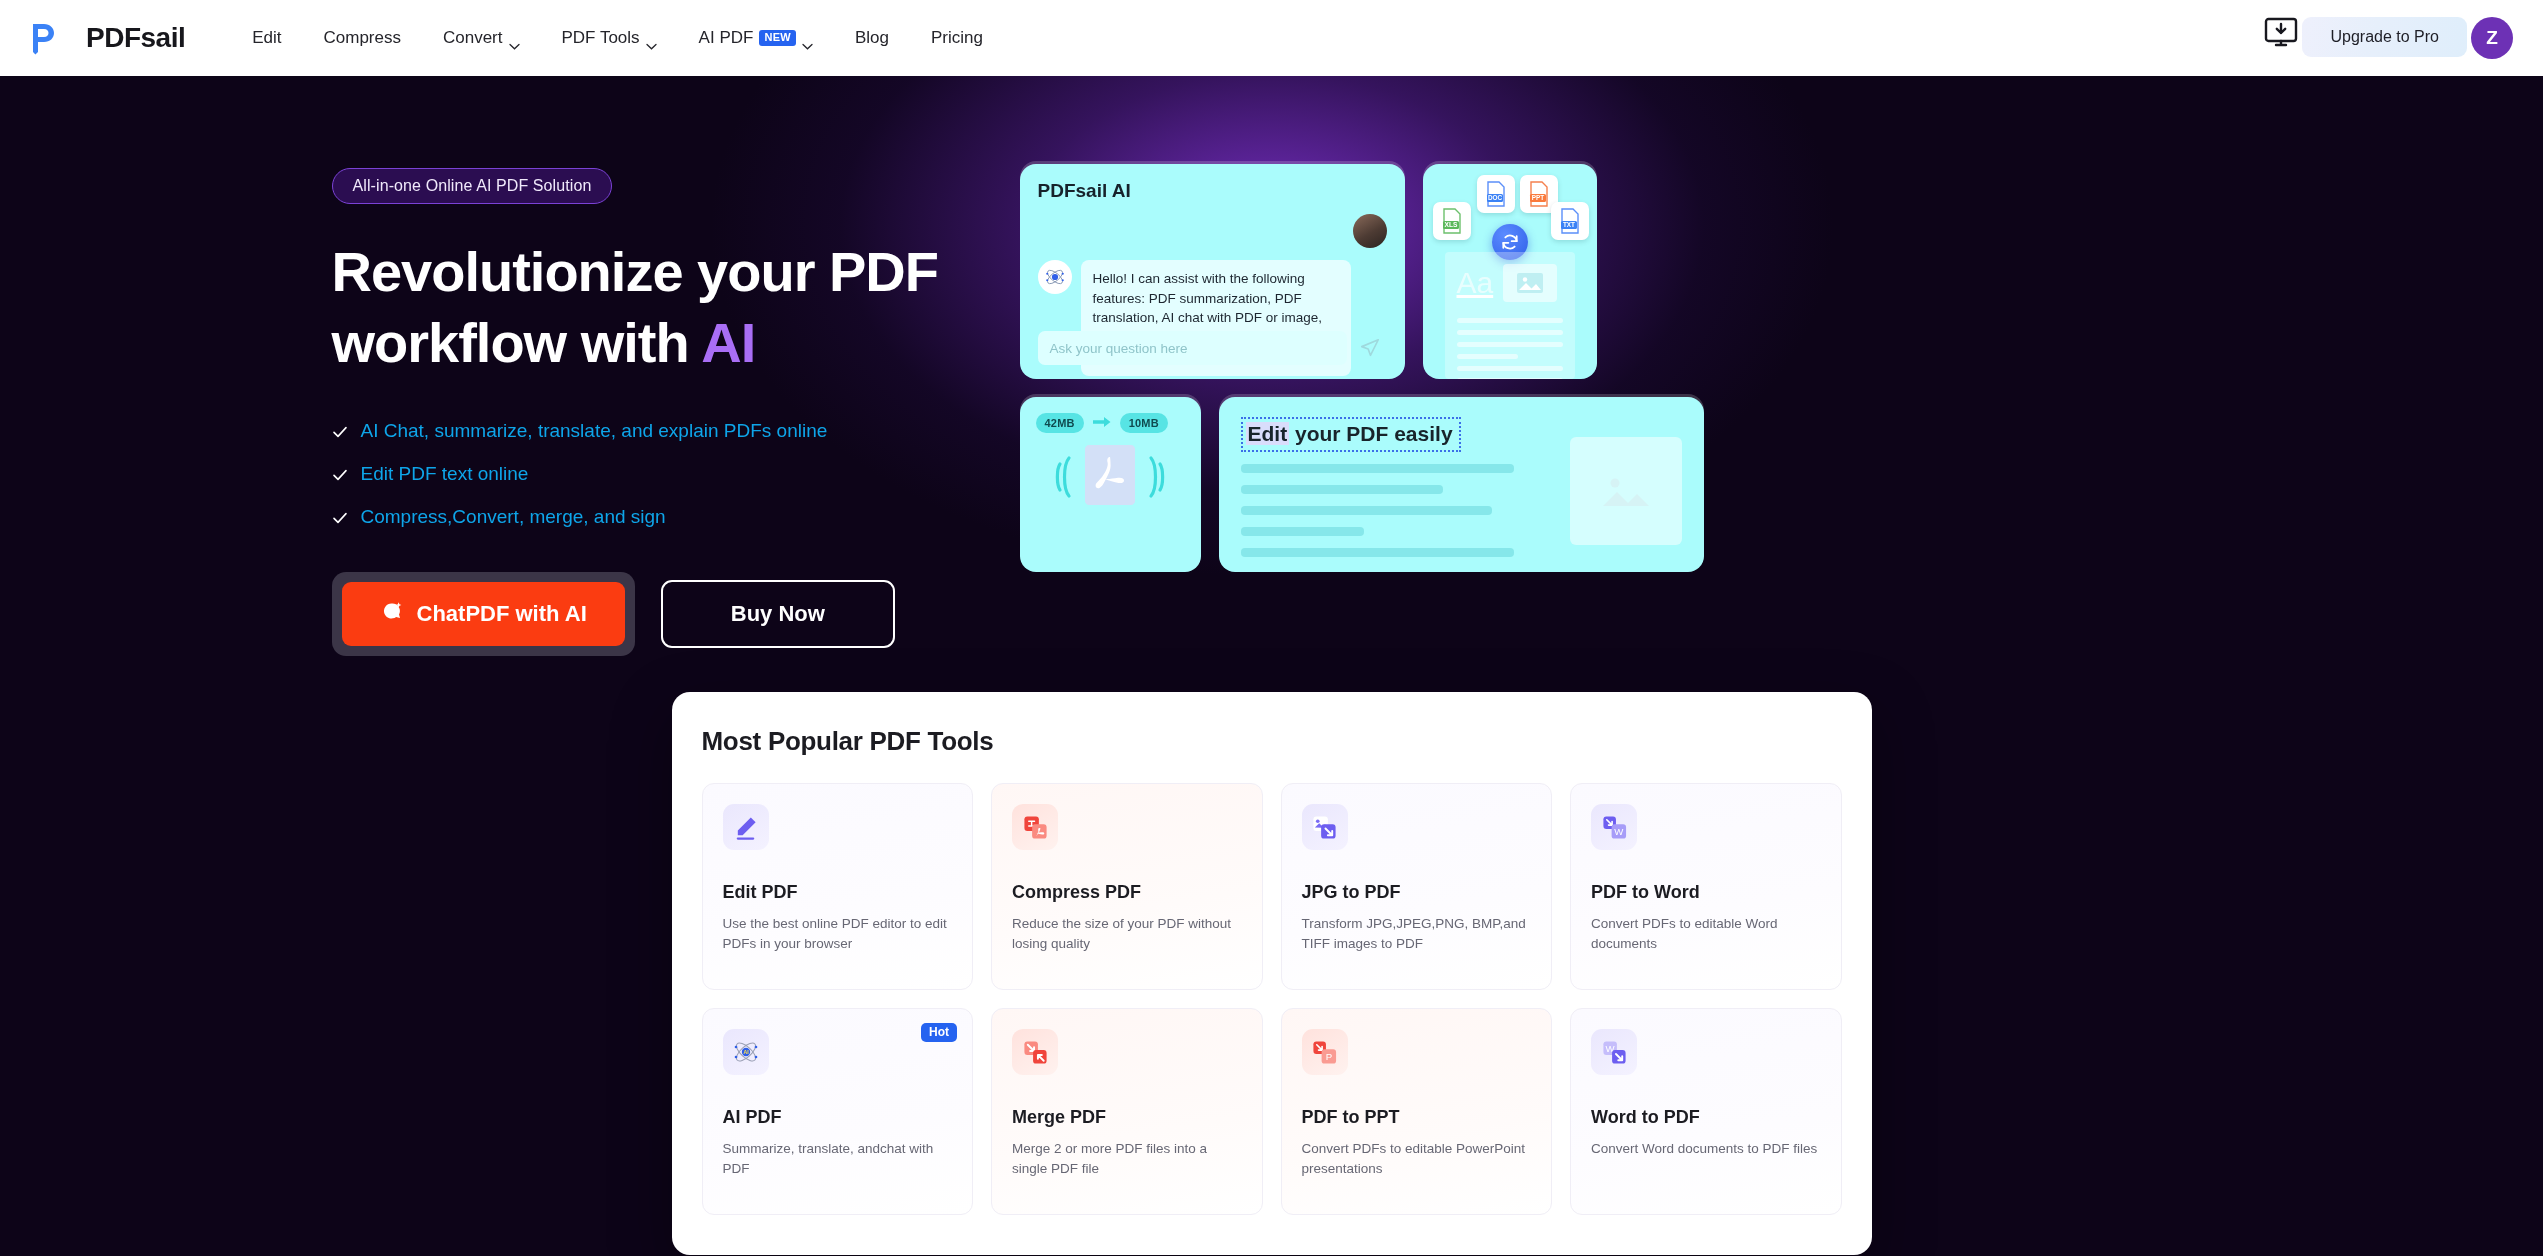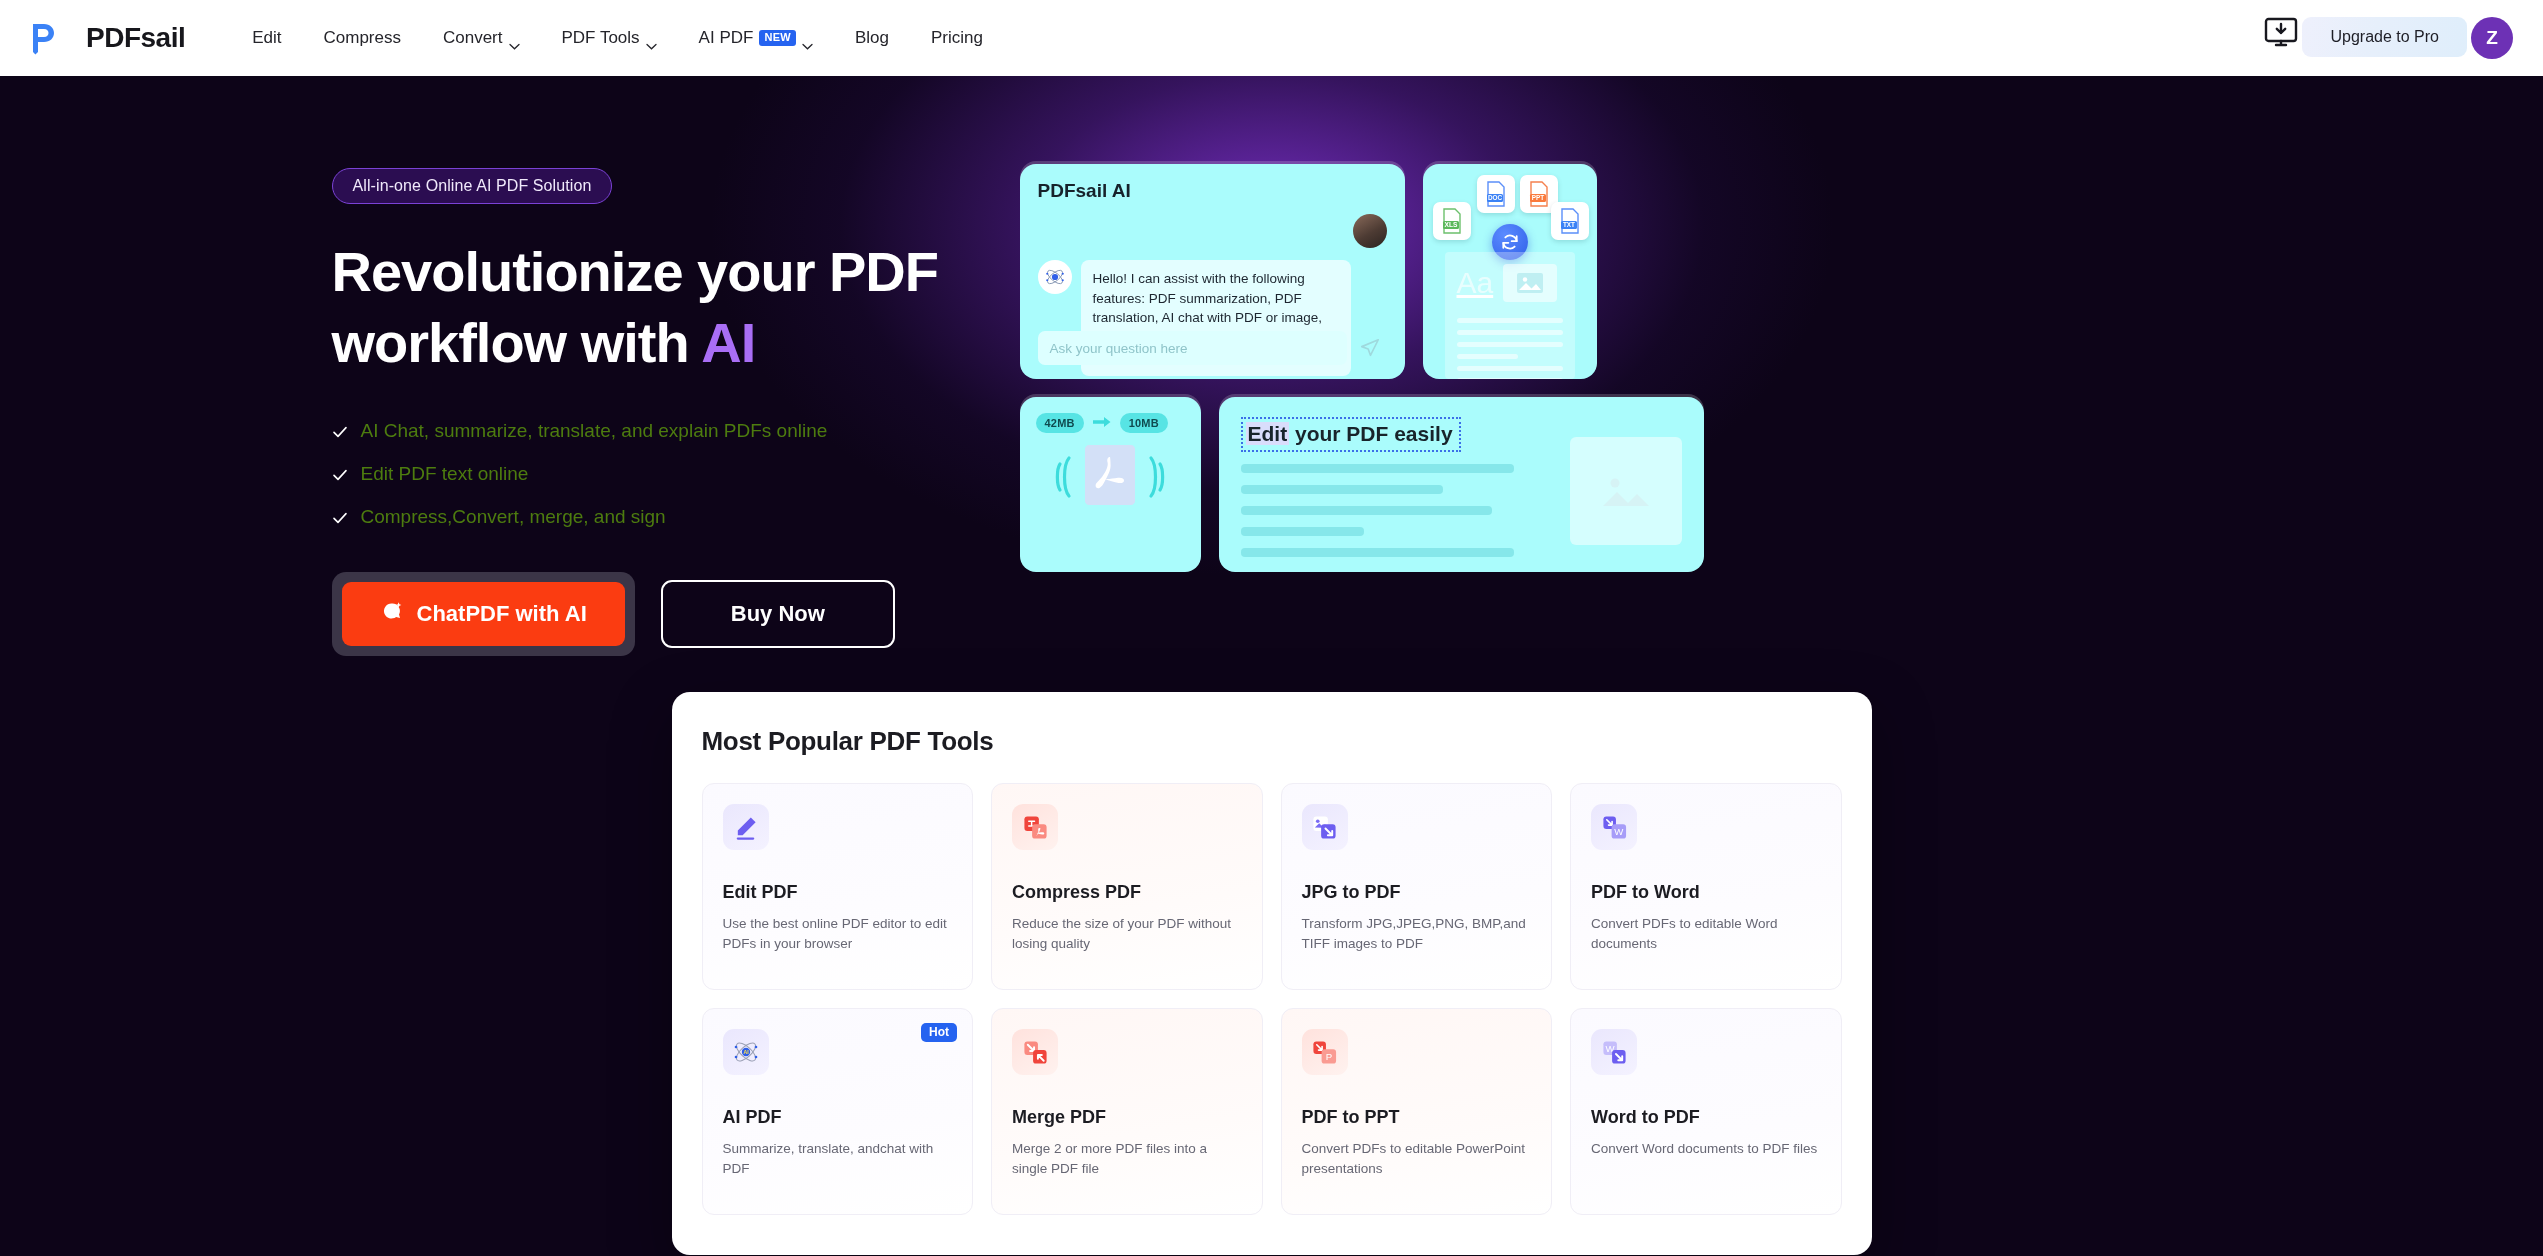--- a/index.html
+++ b/index.html
@@ -64,21 +64,21 @@
     display:inline-block; border:1px solid #7b42d6; background:rgba(70,22,130,.55);
     border-radius:999px; padding:8px 20px; font-size:16px; color:#f0e9fb;
     letter-spacing:.1px;
   }
   .hero-h1{
     margin-top:32px; font-size:56px; line-height:1.27; font-weight:700;
     letter-spacing:-1px; color:#fff;
   }
   .hero-h1 .ai{ color:#a96ef5; }
   .feat-list{ margin-top:42px; display:flex; flex-direction:column; gap:21px; }
-  .feat{ display:flex; align-items:center; gap:13px; font-size:19px; color:#4d7c0f; }
+  .feat{ display:flex; align-items:center; gap:13px; font-size:19px; color:#0ea5e9; }
   .tick{ width:16px; height:16px; flex:none; }
   .cta-row{ margin-top:44px; display:flex; align-items:center; gap:26px; }
   .cta-ring{
     background:#3b3547; border-radius:14px; padding:10px;
     display:inline-flex;
   }
   .btn-chat{
     background:#fb3c11; color:#fff; border:none; cursor:pointer; font-family:inherit;
     font-size:22px; font-weight:700; padding:17px 38px; border-radius:9px;
     display:flex; align-items:center; gap:13px; white-space:nowrap;

